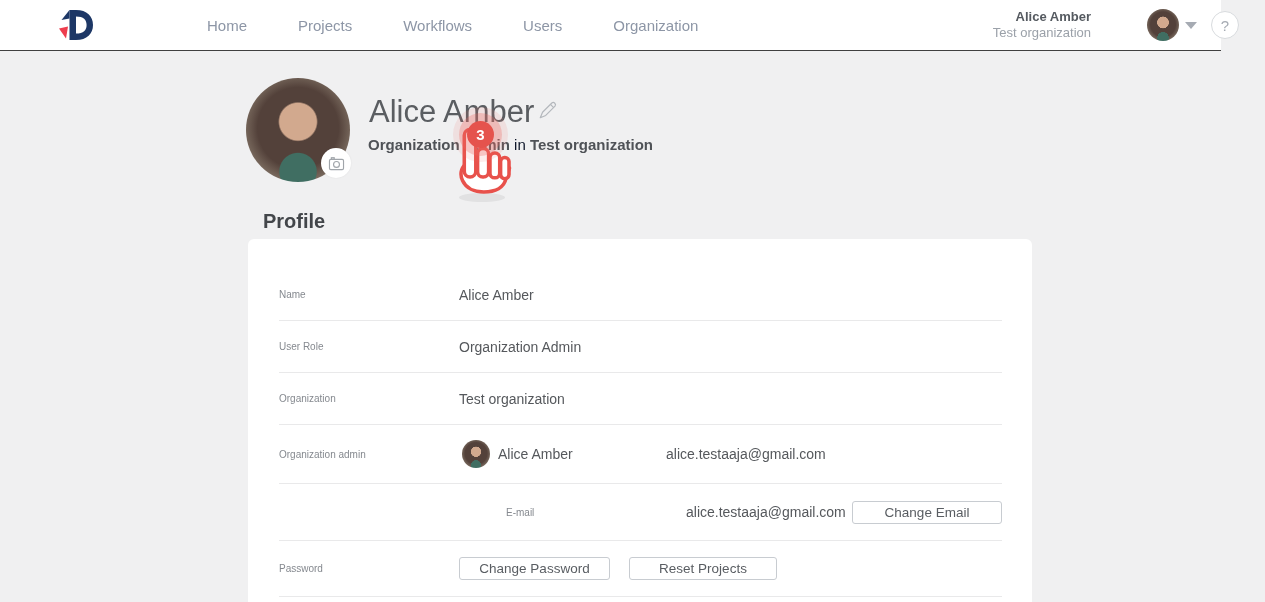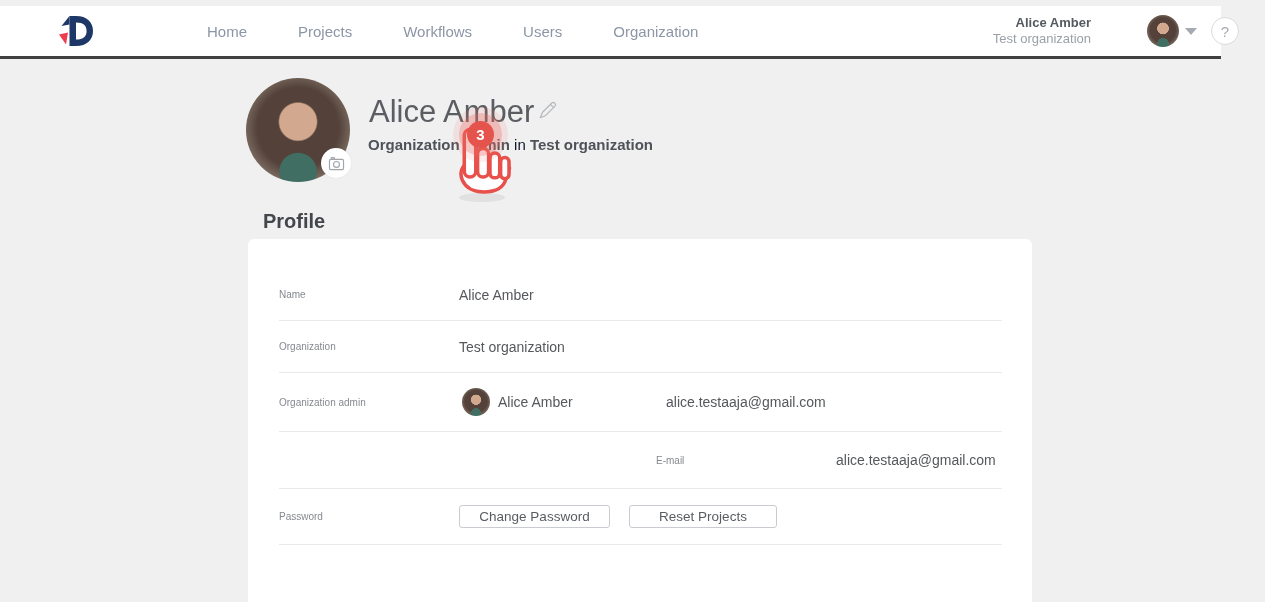--- a/index.html
+++ b/index.html
@@ -1,20 +1,20 @@
 <!DOCTYPE html>
 <html><head>
 <meta charset="utf-8">
 <style>
   html,body{margin:0;padding:0;}
   body{font-family:"Liberation Sans",sans-serif;background:#f0f0f1;}
   .screen{position:relative;width:1265px;height:602px;overflow:hidden;background:#f0f0f1;}
 
   
-  .navbar{position:absolute;left:0;top:6px;width:1221px;height:50px;background:#ffffff;border-bottom:3px solid #404040;}
+  .navbar{position:absolute;left:0;top:0;width:1221px;height:50px;background:#ffffff;border-bottom:1px solid #404040;}
   .logo{position:absolute;left:58px;top:9px;width:36px;height:32px;}
   .nav-items{position:absolute;left:207px;top:0;height:50px;display:flex;gap:51px;align-items:center;}
   .nav-item{font-size:15px;color:#8d96a6;cursor:pointer;white-space:nowrap;}
   .user-block{position:absolute;right:130px;top:9px;text-align:right;line-height:16px;}
   .user-name{font-size:13px;font-weight:bold;color:#555a60;}
   .user-org{font-size:13px;color:#9ba1a9;}
   .nav-avatar{position:absolute;left:1147px;top:9px;width:32px;height:32px;border-radius:50%;overflow:hidden;cursor:pointer;}
   .caret{position:absolute;left:1185px;top:22px;width:0;height:0;border-left:6px solid transparent;border-right:6px solid transparent;border-top:7px solid #a6abb3;cursor:pointer;}
   .help-btn{position:absolute;left:1211px;top:11px;width:28px;height:28px;border-radius:50%;border:1px solid #d8dbde;box-sizing:border-box;color:#a6abb3;font-size:15px;display:flex;align-items:center;justify-content:center;cursor:pointer;background:#fff;}
 
@@ -127,36 +127,41 @@
 
   <div class="tab">Profile</div>
 
   <div class="card">
 
     <div class="row h52">
       <div class="row-label">Name</div>
       <div class="row-value">Alice Amber</div>
     </div>
 
+    <div class="row h52">
+      <div class="row-label">User Role</div>
+      <div class="row-value">Organization Admin</div>
+    </div>
 
     <div class="row h52">
       <div class="row-label">Organization</div>
       <div class="row-value">Test organization</div>
     </div>
 
     <div class="row h59">
       <div class="row-label">Organization admin</div>
       <div class="row-avatar photo"></div>
       <div class="row-value">Alice Amber</div>
       <div class="row-email">alice.testaaja@gmail.com</div>
     </div>
 
     <div class="row h57">
       <div class="row-label">E-mail</div>
       <div class="row-value email-val">alice.testaaja@gmail.com</div>
+      <button class="btn btn-email">Change Email</button>
     </div>
 
     <div class="row h56">
       <div class="row-label">Password</div>
       <button class="btn btn-chpass">Change Password</button>
       <button class="btn btn-rspass">Reset Projects</button>
     </div>
 
   </div>
 </div>

